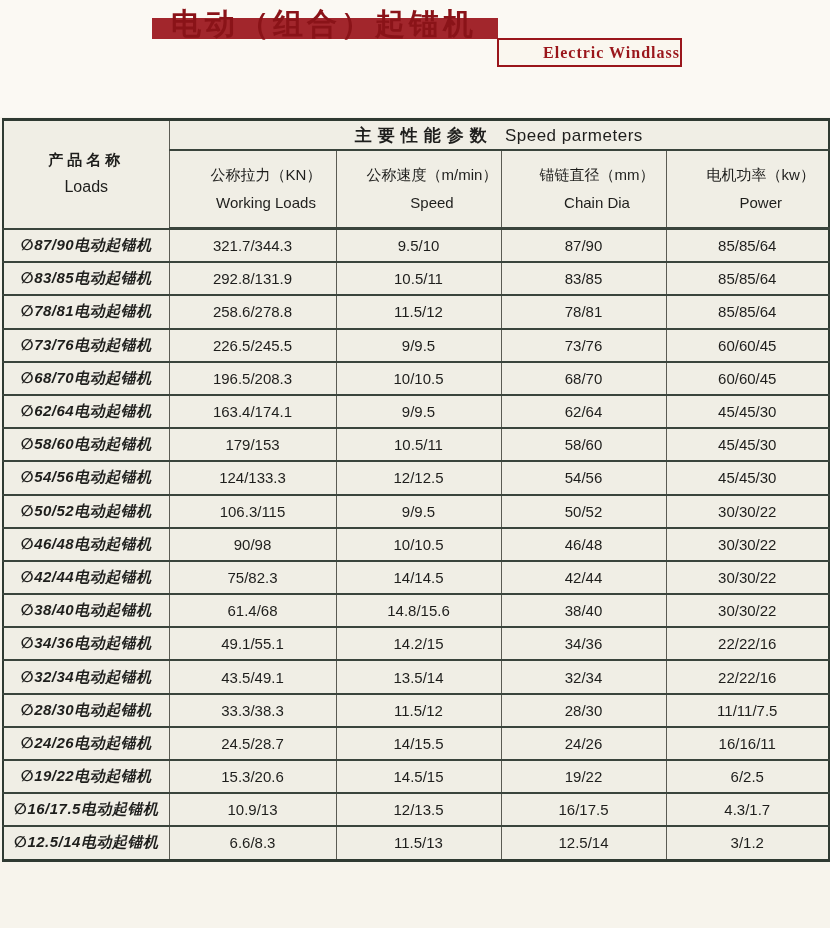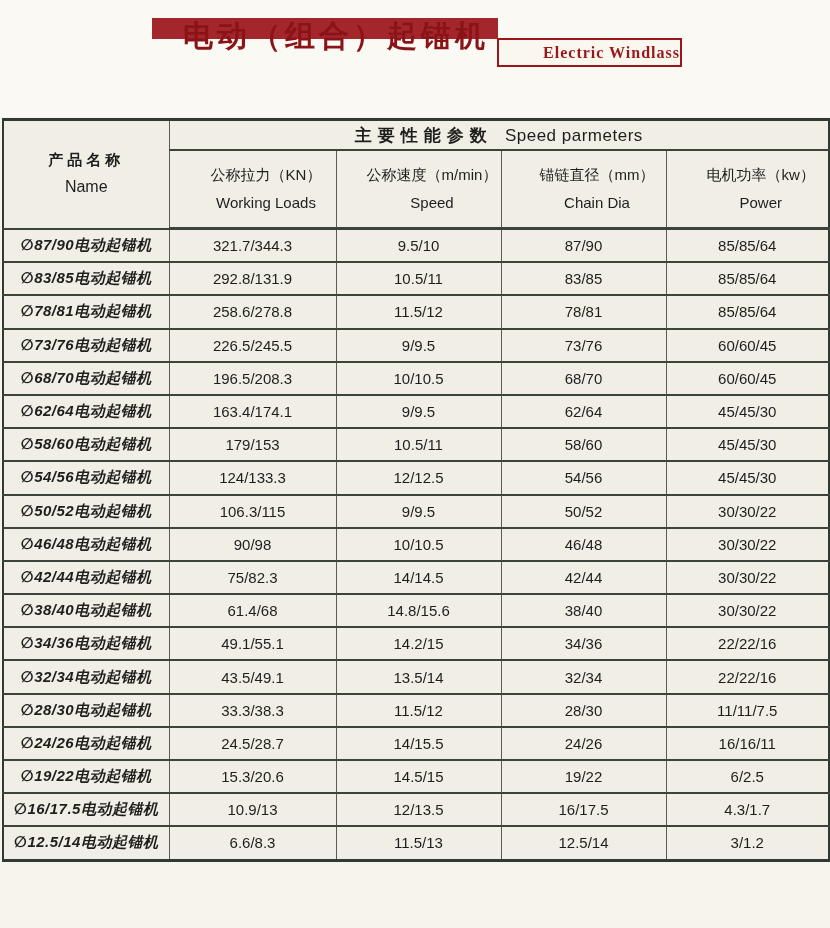--- a/index.html
+++ b/index.html
@@ -11,21 +11,21 @@
     overflow:hidden;
   }
   .page{position:relative;width:830px;height:928px;background:linear-gradient(#fbf9f3 0 117px,#f7f4ec 117px);}
 
   
   .banner-bar{
     position:absolute;left:152px;top:18px;width:346px;height:21px;
     background:#a2262c;z-index:1;
   }
   .title-cn{
-    position:absolute;left:171px;top:4px;z-index:2;margin:12px;
+    position:absolute;left:171px;top:4px;z-index:2;margin:0;
     font-size:30px;font-weight:bold;letter-spacing:4px;
     color:#8a1318;white-space:nowrap;
   }
   .subtitle-box{
     position:absolute;left:497px;top:38px;width:181px;height:25px;z-index:2;
     border:2px solid #9a161b;background:#faf7ef;
     display:flex;align-items:center;justify-content:center;
   }
   .subtitle-box span{
     font-family:"Liberation Serif","DejaVu Serif",serif;
@@ -78,21 +78,21 @@
       <col style="width:166px">
         <col style="width:167px">
         <col style="width:165px">
         <col style="width:165px">
         <col style="width:163px">
     </colgroup>
     <tbody>
       <tr class="hrow1">
         <td rowspan="2" class="name-head">
           <span class="cn">产品名称</span><br>
-          <span class="en">Name</span>
+          <span class="en">Loads</span>
         </td>
         <td colspan="4" class="main-head">
           <span class="cn">主要性能参数</span>
           <span class="en">Speed parmeters</span>
         </td>
       </tr>
       <tr class="hrow2">
         <td class="col-head">
           <span class="cn">公称拉力（KN）</span>
           <span class="en">Working Loads</span>

